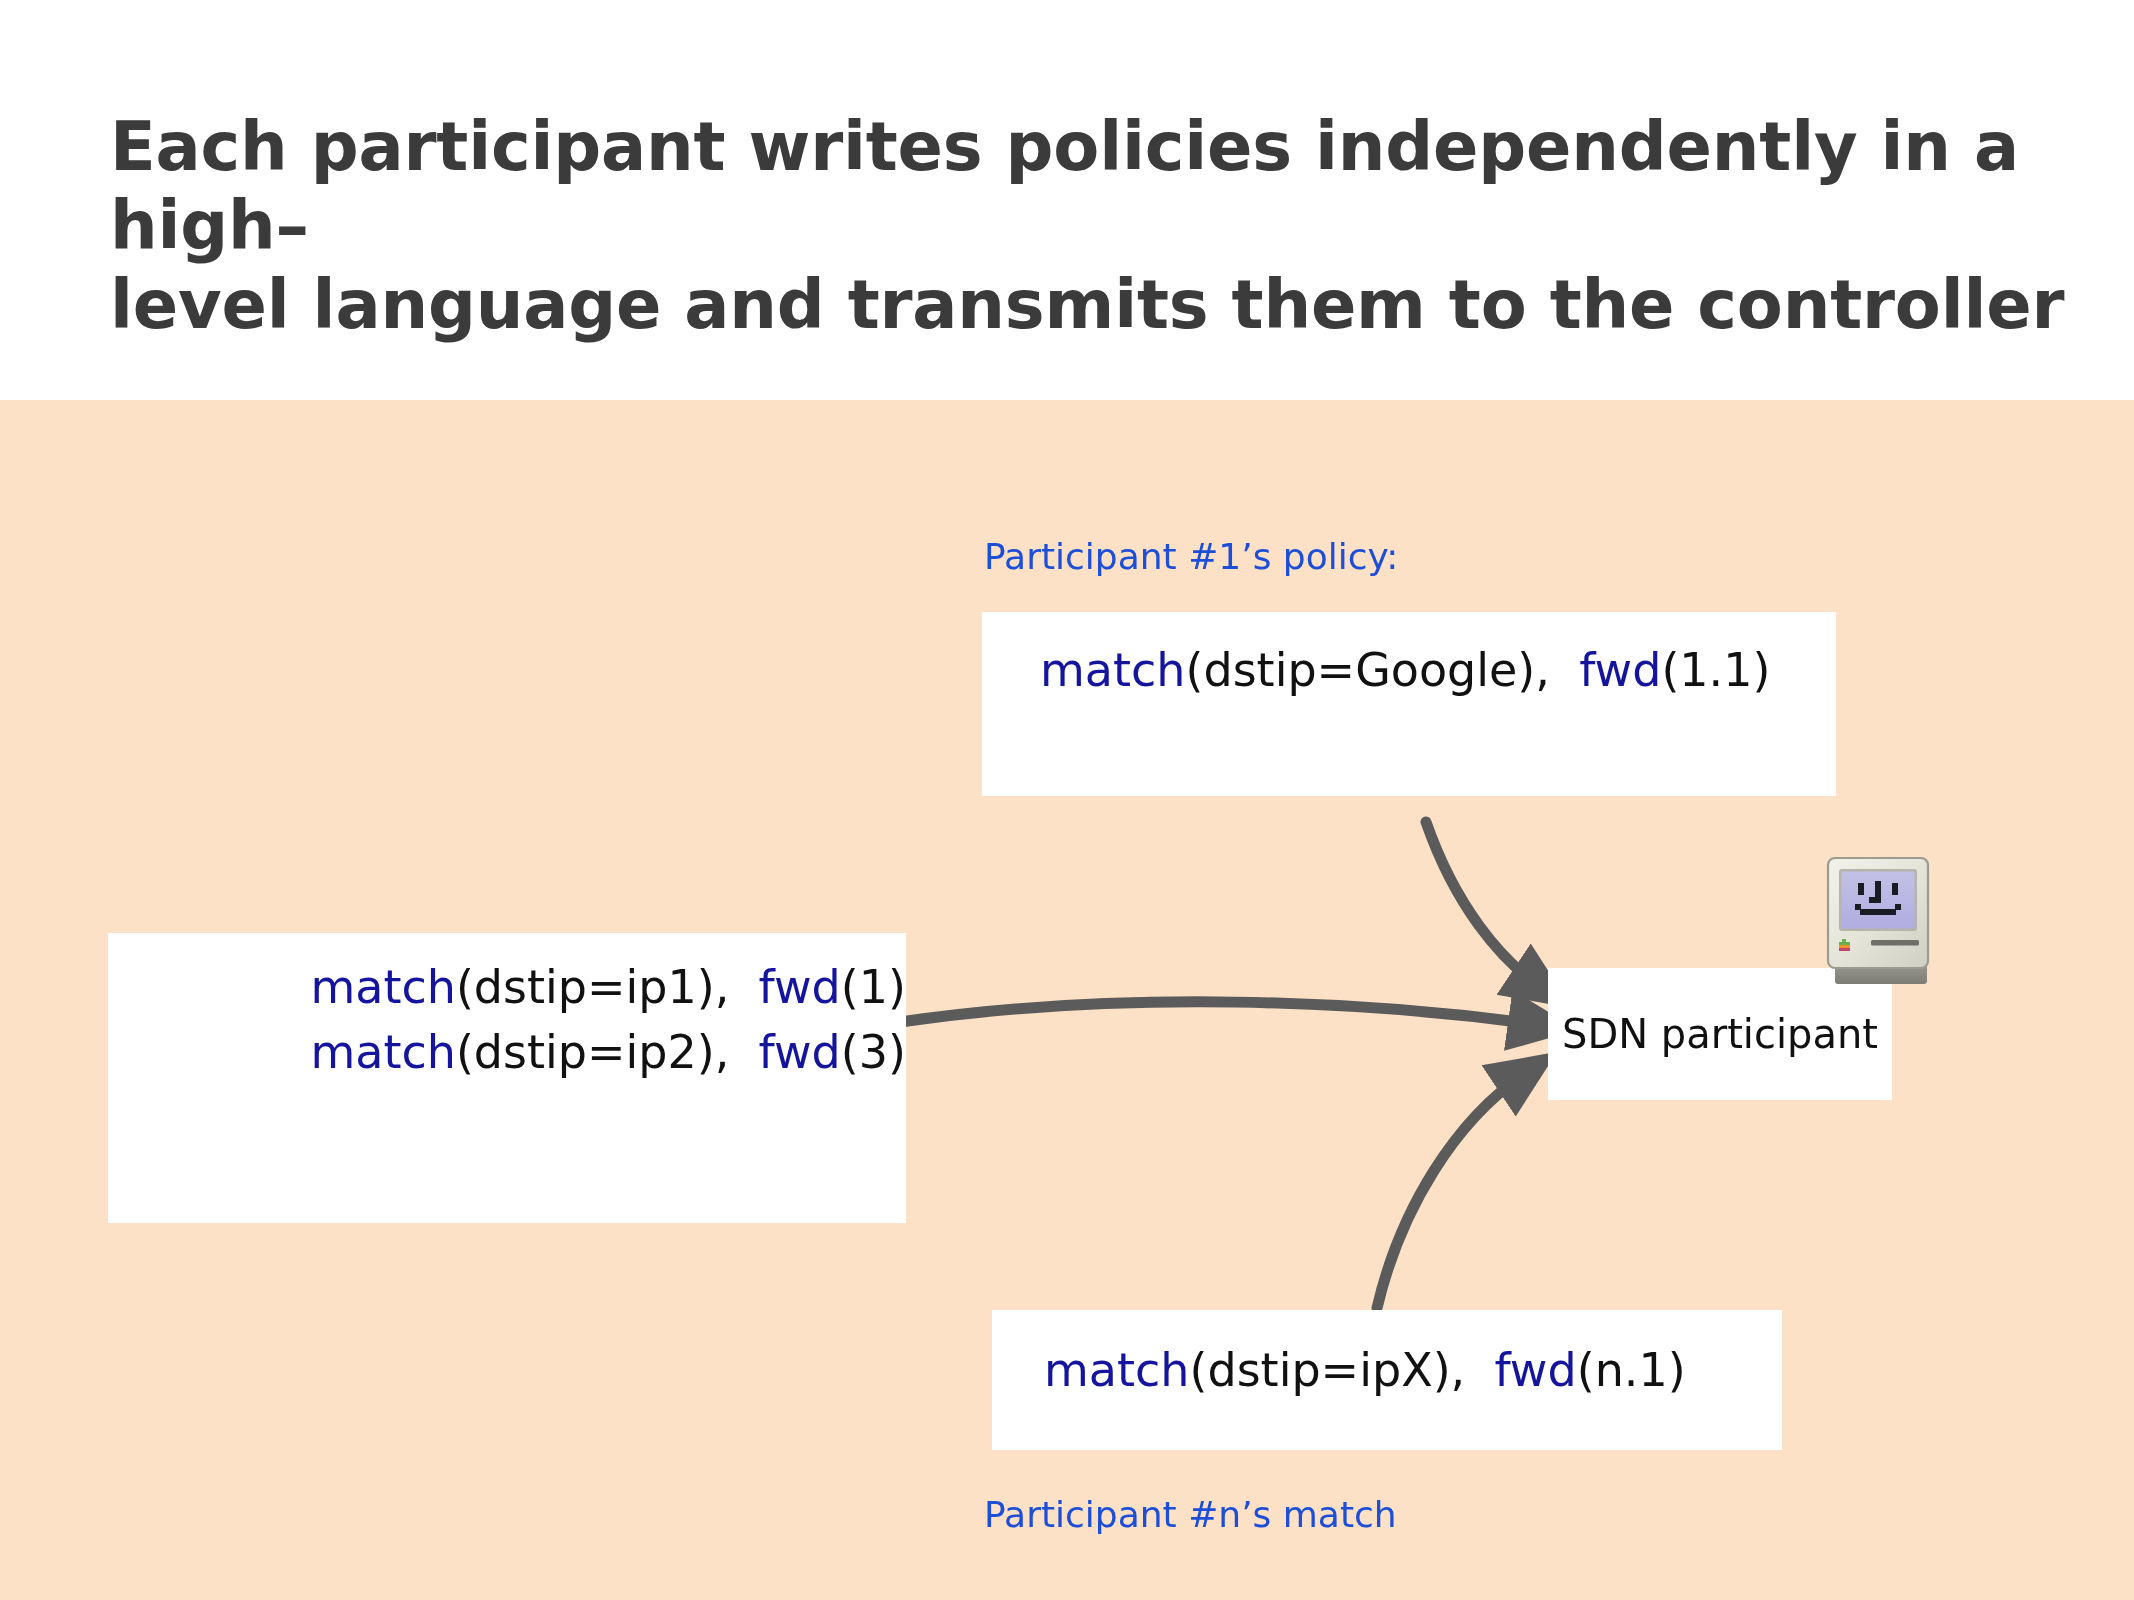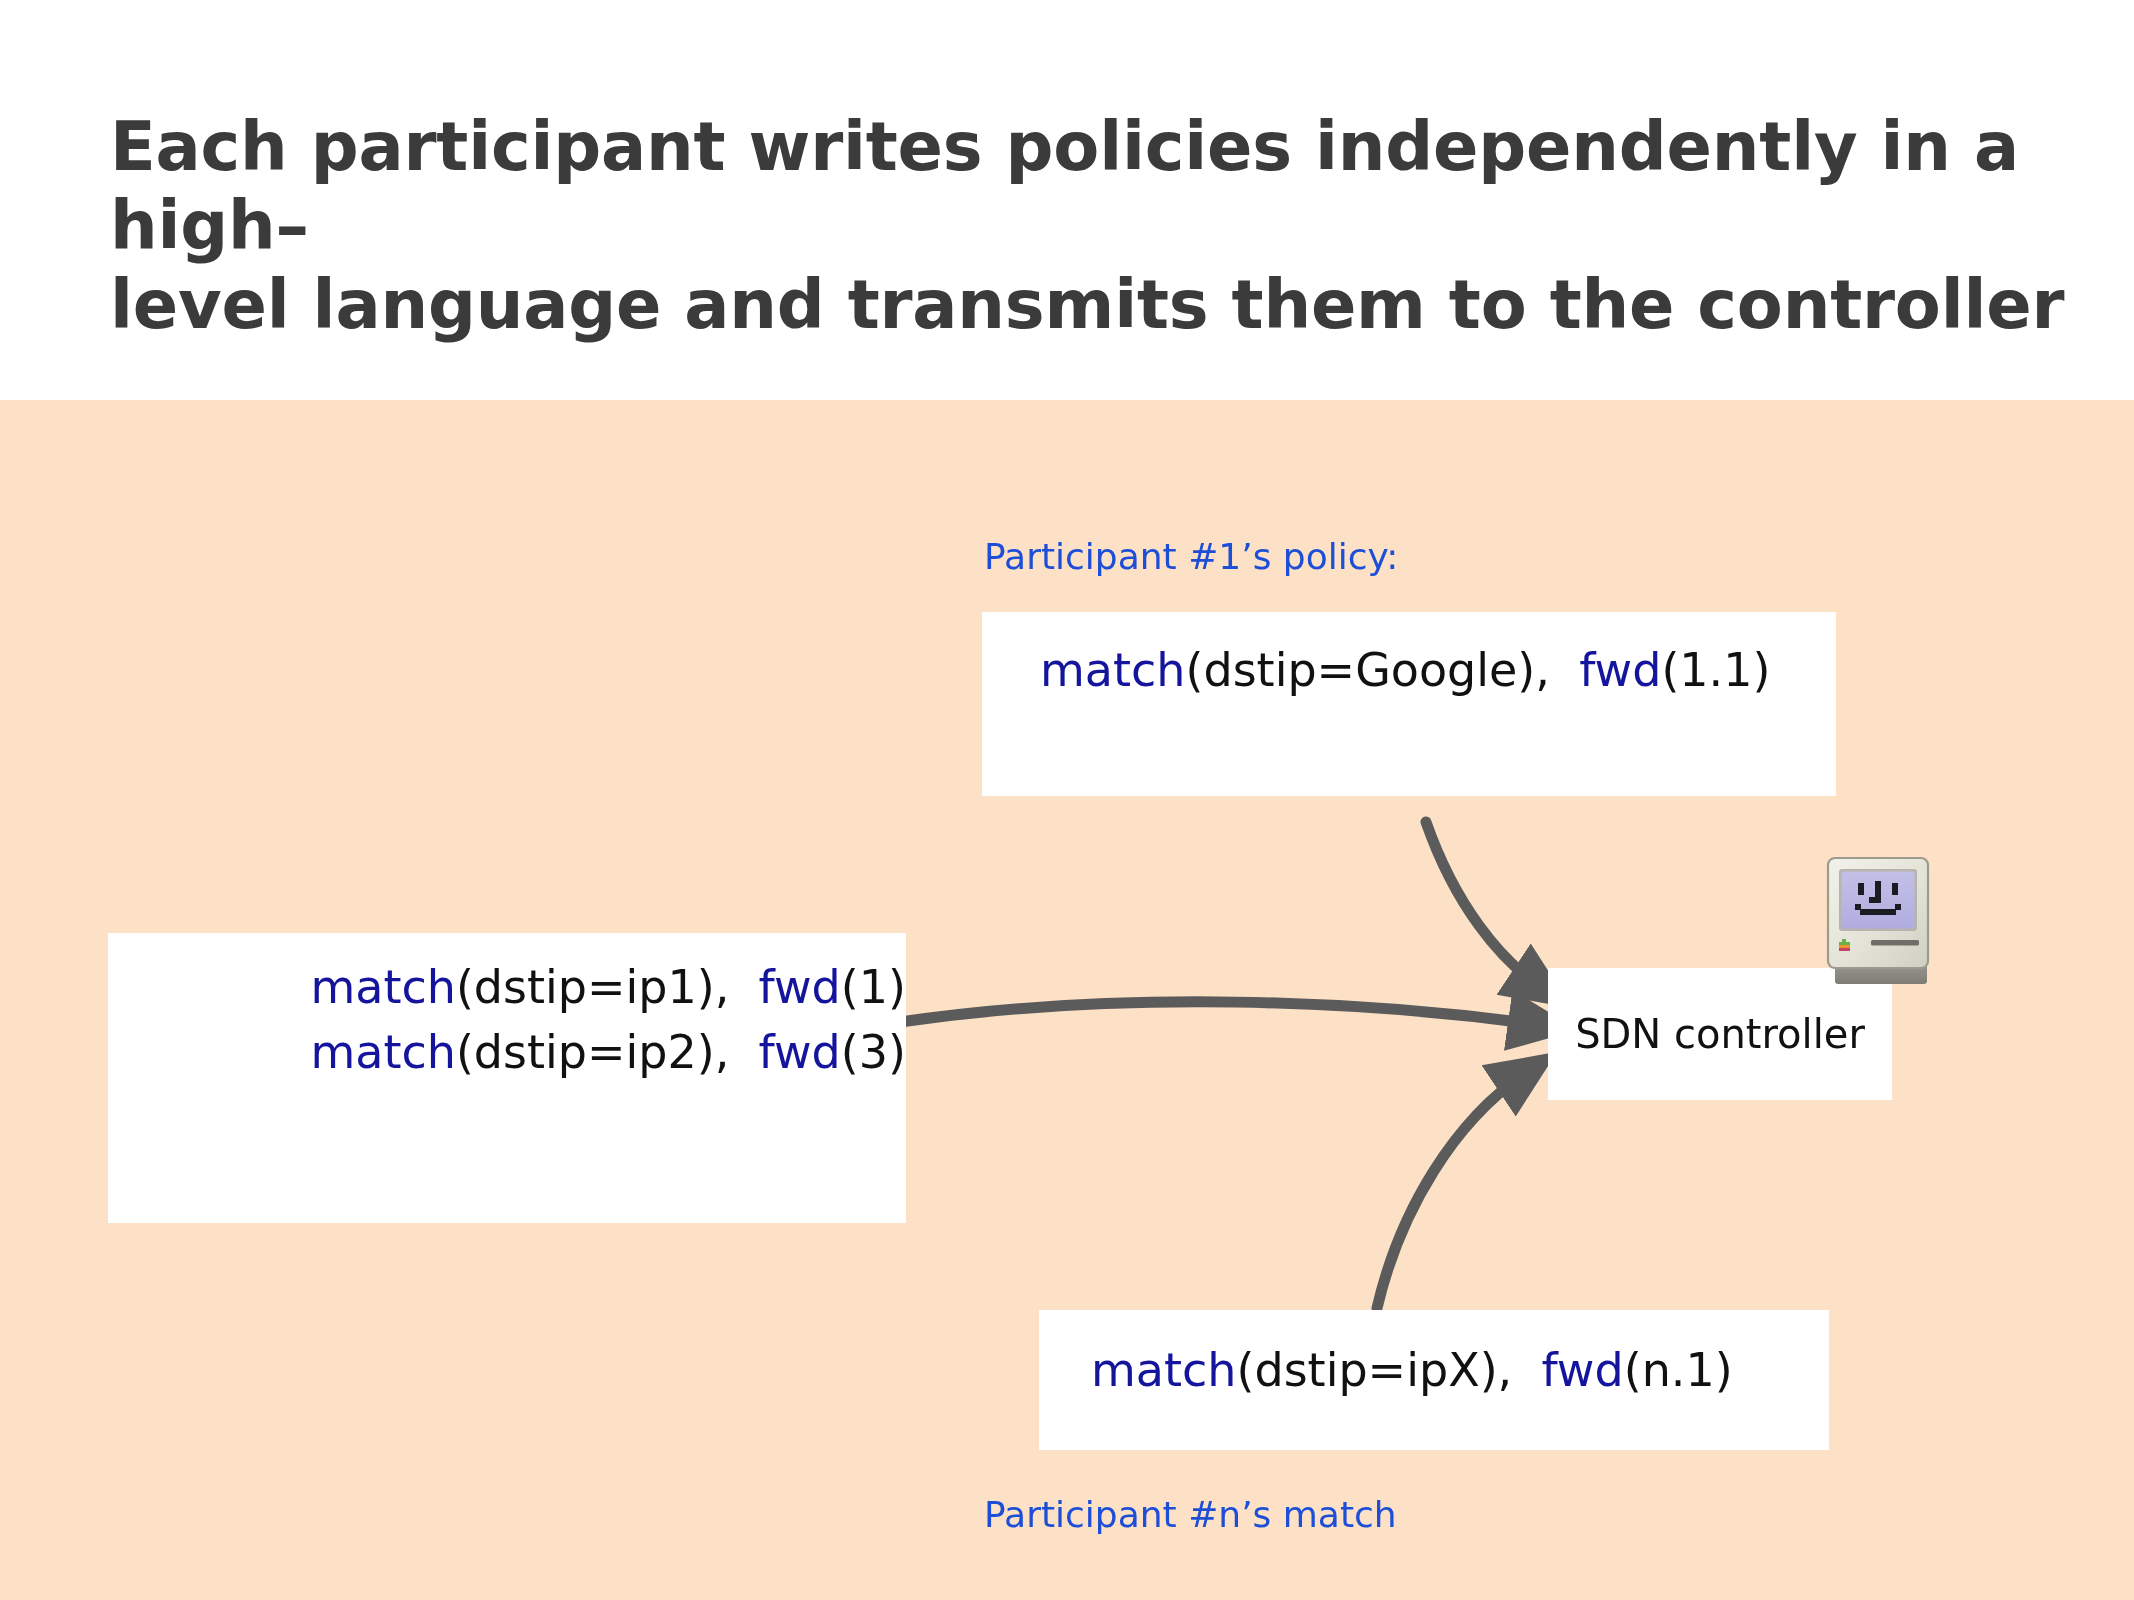--- a/index.html
+++ b/index.html
@@ -82,21 +82,20 @@
     left: 108px; top: 933px;
     width: 798px; height: 290px;
     padding: 22px 0 0 92px;
     text-align: right;
   }
   
   #policy-box-n {
     left: 992px; top: 1310px;
     width: 790px; height: 140px;
     padding: 28px 0 0 52px;
-    margin-left: 47px;
   }
   
   #sdn-box {
     left: 1548px; top: 968px;
     width: 344px; height: 132px;
   }
   #sdn-label {
     position: absolute;
     left: 0; top: 0;
     width: 344px; height: 132px;
@@ -181,21 +180,21 @@
   <div class="policy-box" id="policy-box-n">
     <div class="policy-line">
       <span class="kw">match</span><span>(dstip=ipX),</span>&nbsp;
       <span class="kw">fwd</span><span>(n.1)</span>
     </div>
   </div>
 
   <div class="caption" id="caption-pn">Participant #n’s match</div>
 
   <div class="policy-box" id="sdn-box">
-    <div id="sdn-label">SDN controller</div>
+    <div id="sdn-label">SDN participant</div>
   </div>
 
   <svg id="mac-icon" viewBox="0 0 112 136" xmlns="http://www.w3.org/2000/svg">
     <defs>
       <linearGradient id="caseGrad" x1="0" y1="0" x2="1" y2="1">
         <stop offset="0%" stop-color="#f2f2ea"></stop>
         <stop offset="55%" stop-color="#e3e3d8"></stop>
         <stop offset="100%" stop-color="#cfcfc2"></stop>
       </linearGradient>
       <linearGradient id="screenGrad" x1="0" y1="0" x2="0" y2="1">

